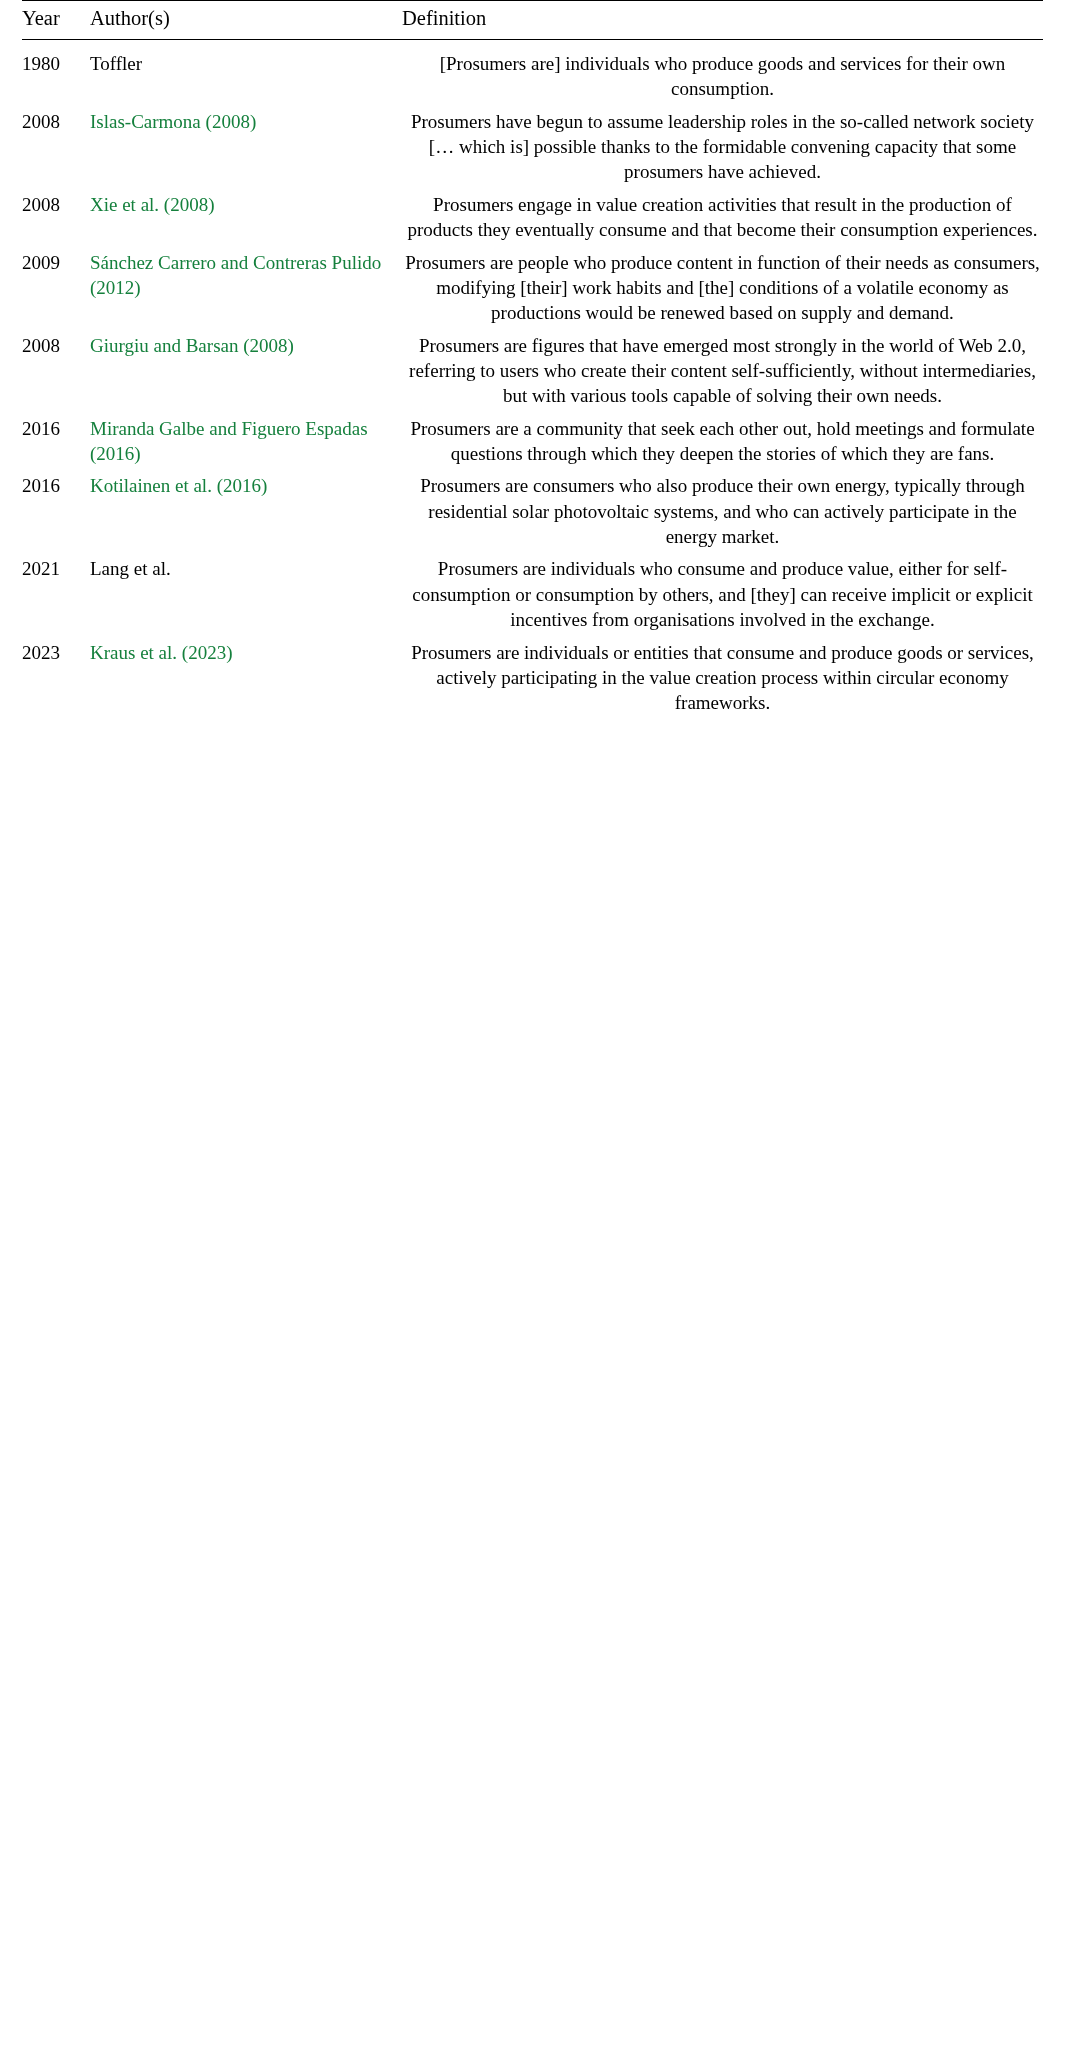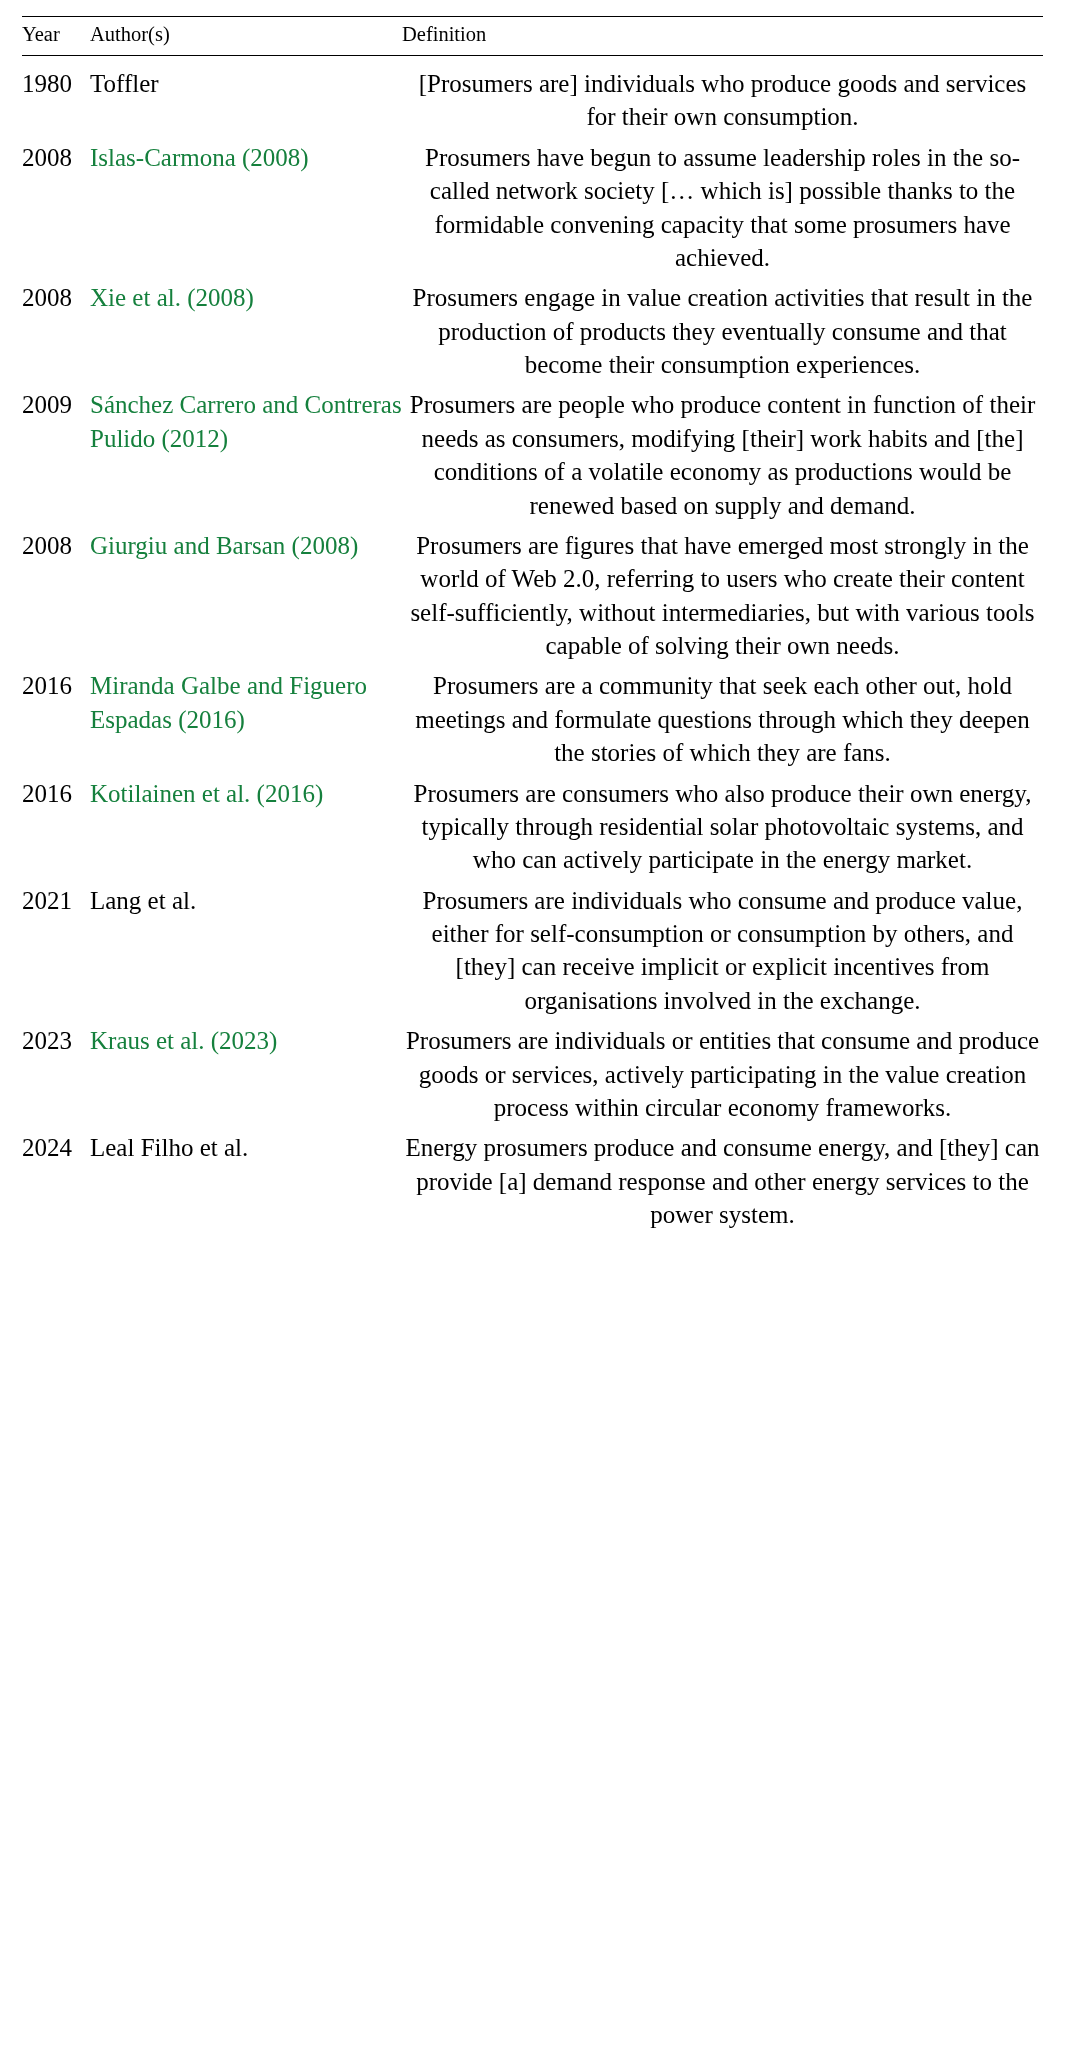--- a/index.html
+++ b/index.html
@@ -7,21 +7,21 @@
     padding: 0;
     background: #ffffff;
   }
   body {
     width: 1065px;
     min-height: 2049px;
     font-family: "Liberation Serif", serif;
     color: #000000;
   }
   .table-wrap {
-    padding: 16px 22px 0 22px;
+    padding: 0 22px 0 22px;
     box-sizing: border-box;
     width: 942px;
   }
   table.def-table {
     border-collapse: collapse;
     width: 1021px;
     table-layout: fixed;
   }
   table.def-table thead th {
     text-align: left;
@@ -32,21 +32,21 @@
     border-bottom: 1.3px solid #000;
   }
   table.def-table thead tr.top-rule th {
     border-top: 1.3px solid #000;
   }
   col.c-year { width: 68px; }
   col.c-auth { width: 312px; }
   col.c-def  { width: 641px; }
 
   table.def-table tbody td {
-    font-size: 25px;
+    font-size: 19px;
     line-height: 1.335;
     vertical-align: top;
     padding: 7px 0 0 0;
   }
   table.def-table tbody tr:first-child td {
     padding-top: 11px;
   }
   td.year {
     white-space: nowrap;
     padding-right: 10px;
@@ -121,20 +121,15 @@
         <tr>
           <td class="year">2021</td>
           <td class="author"><span>Lang et al.</span></td>
           <td class="def">Prosumers are individuals who consume and produce value, either for self-consumption or consumption by others, and [they] can receive implicit or explicit incentives from organisations involved in the exchange.</td>
         </tr>
         <tr>
           <td class="year">2023</td>
           <td class="author"><span class="linked">Kraus et al. (2023)</span></td>
           <td class="def">Prosumers are individuals or entities that consume and produce goods or services, actively participating in the value creation process within circular economy frameworks.</td>
         </tr>
-        <tr class="last-row">
-          <td class="year">2024</td>
-          <td class="author"><span>Leal Filho et al.</span></td>
-          <td class="def">Energy prosumers produce and consume energy, and [they] can provide [a] demand response and other energy services to the power system.</td>
-        </tr>
       </tbody>
   </table>
 </div>
 
 </body></html>

